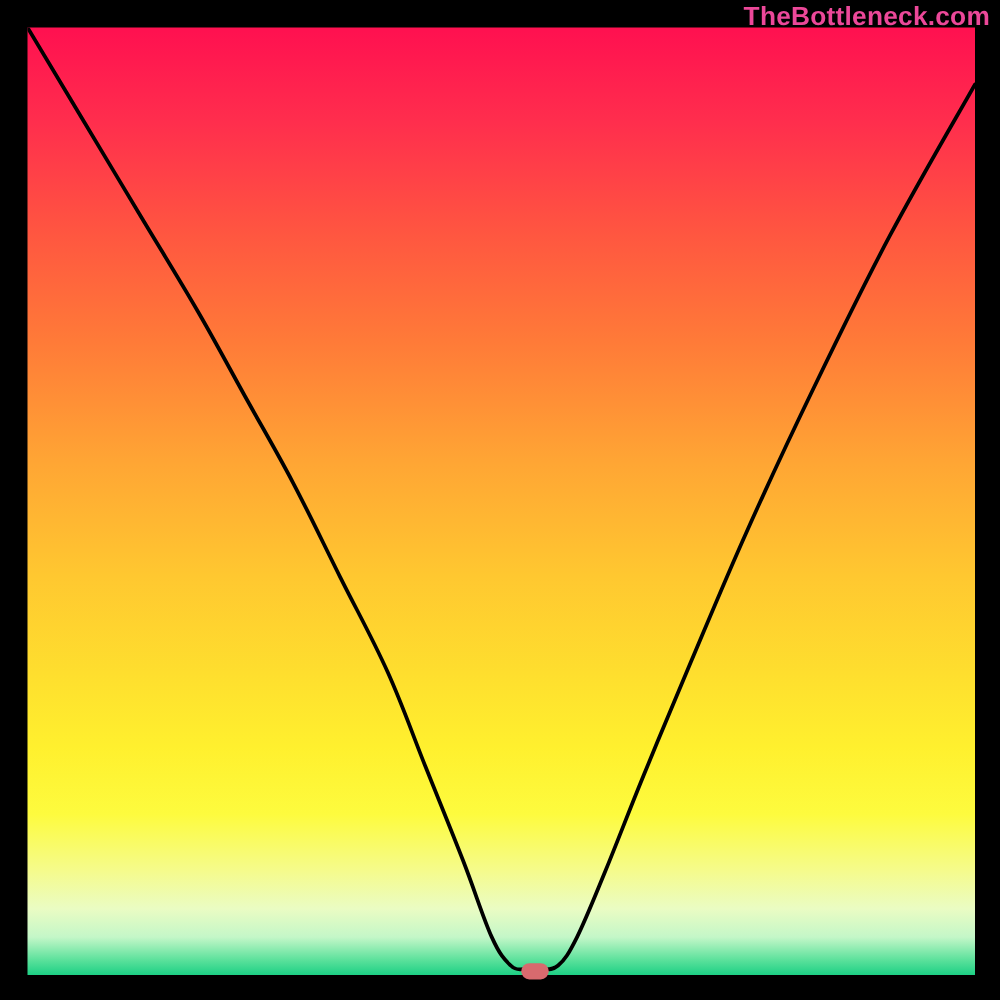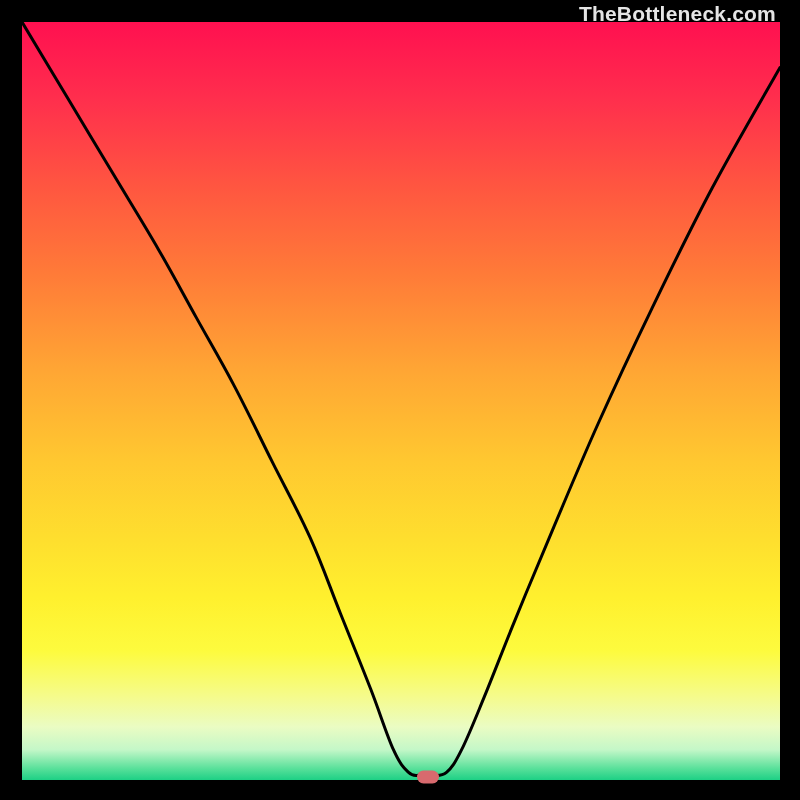--- a/index.html
+++ b/index.html
@@ -51,23 +51,23 @@
     position: absolute;
     width: 22px;
     height: 13px;
     border-radius: 7px;
     background: #d86a6e;
     transform: translate(-50%, -50%);
   }
   .watermark {
     position: absolute;
     top: 2px;
-    right: 24px;
+    right: 8px;
     font: 600 21px Arial, Helvetica, sans-serif;
-    color: #e5e5e5;
+    color: #ec4899;
     letter-spacing: 0.2px;
   }
 </style>
 </head>
 <body>
 <div class="wrap">
 
   <div class="watermark">TheBottleneck.com</div>
 
   <div class="plot">

